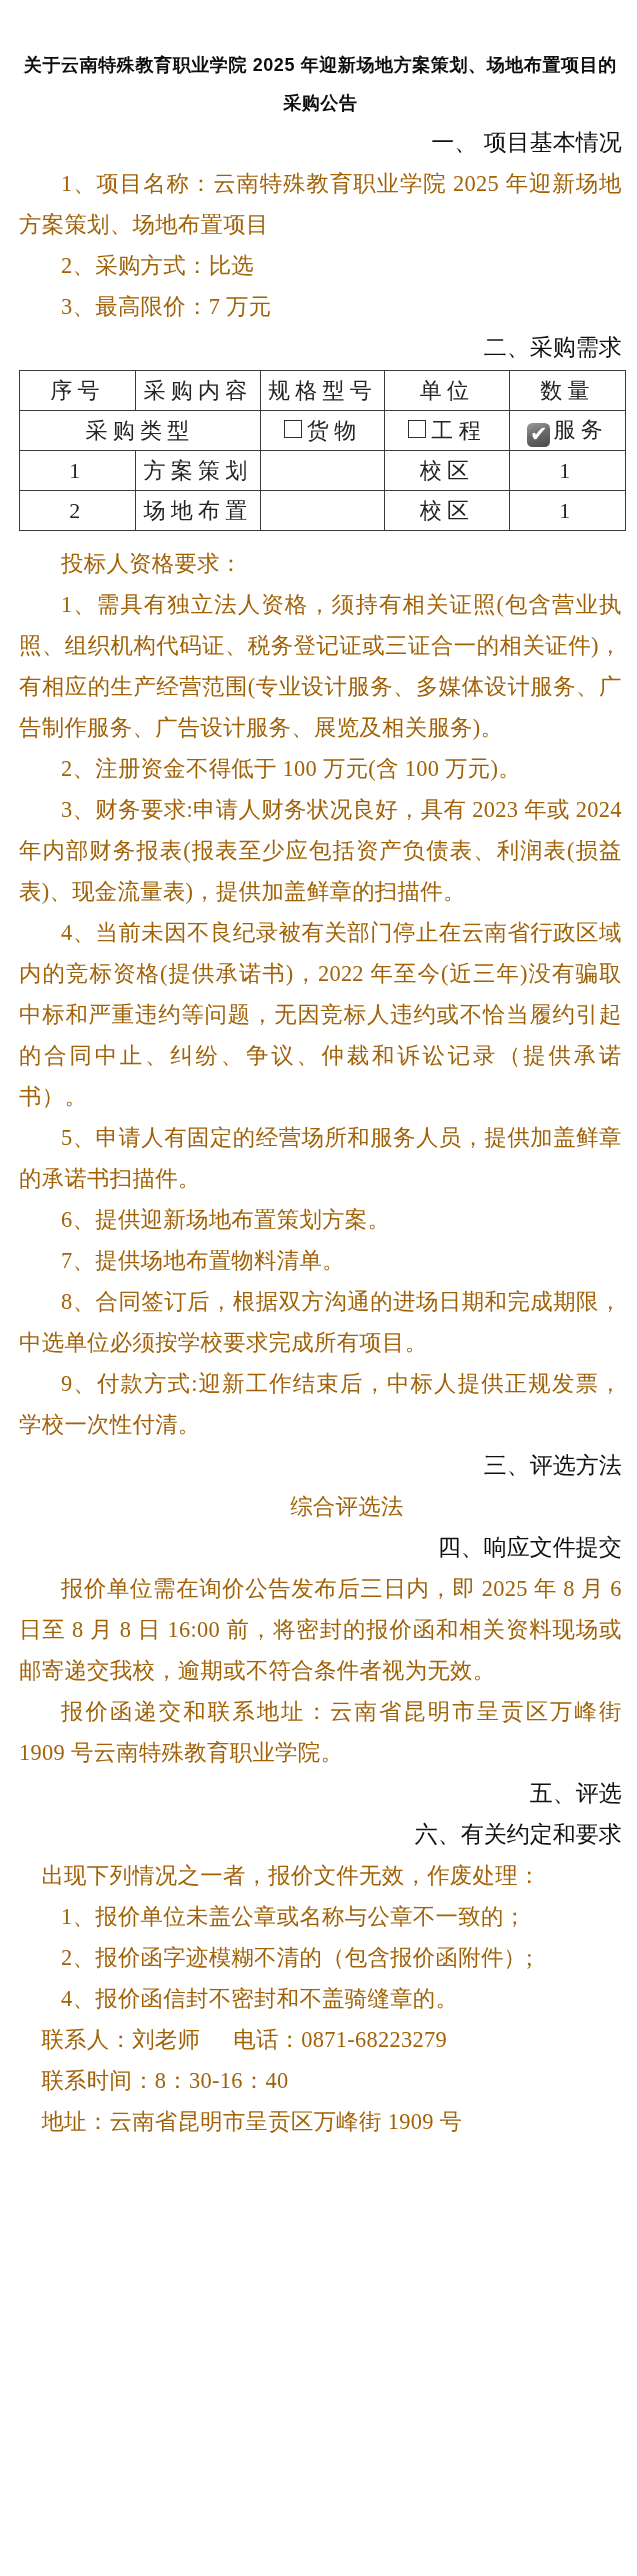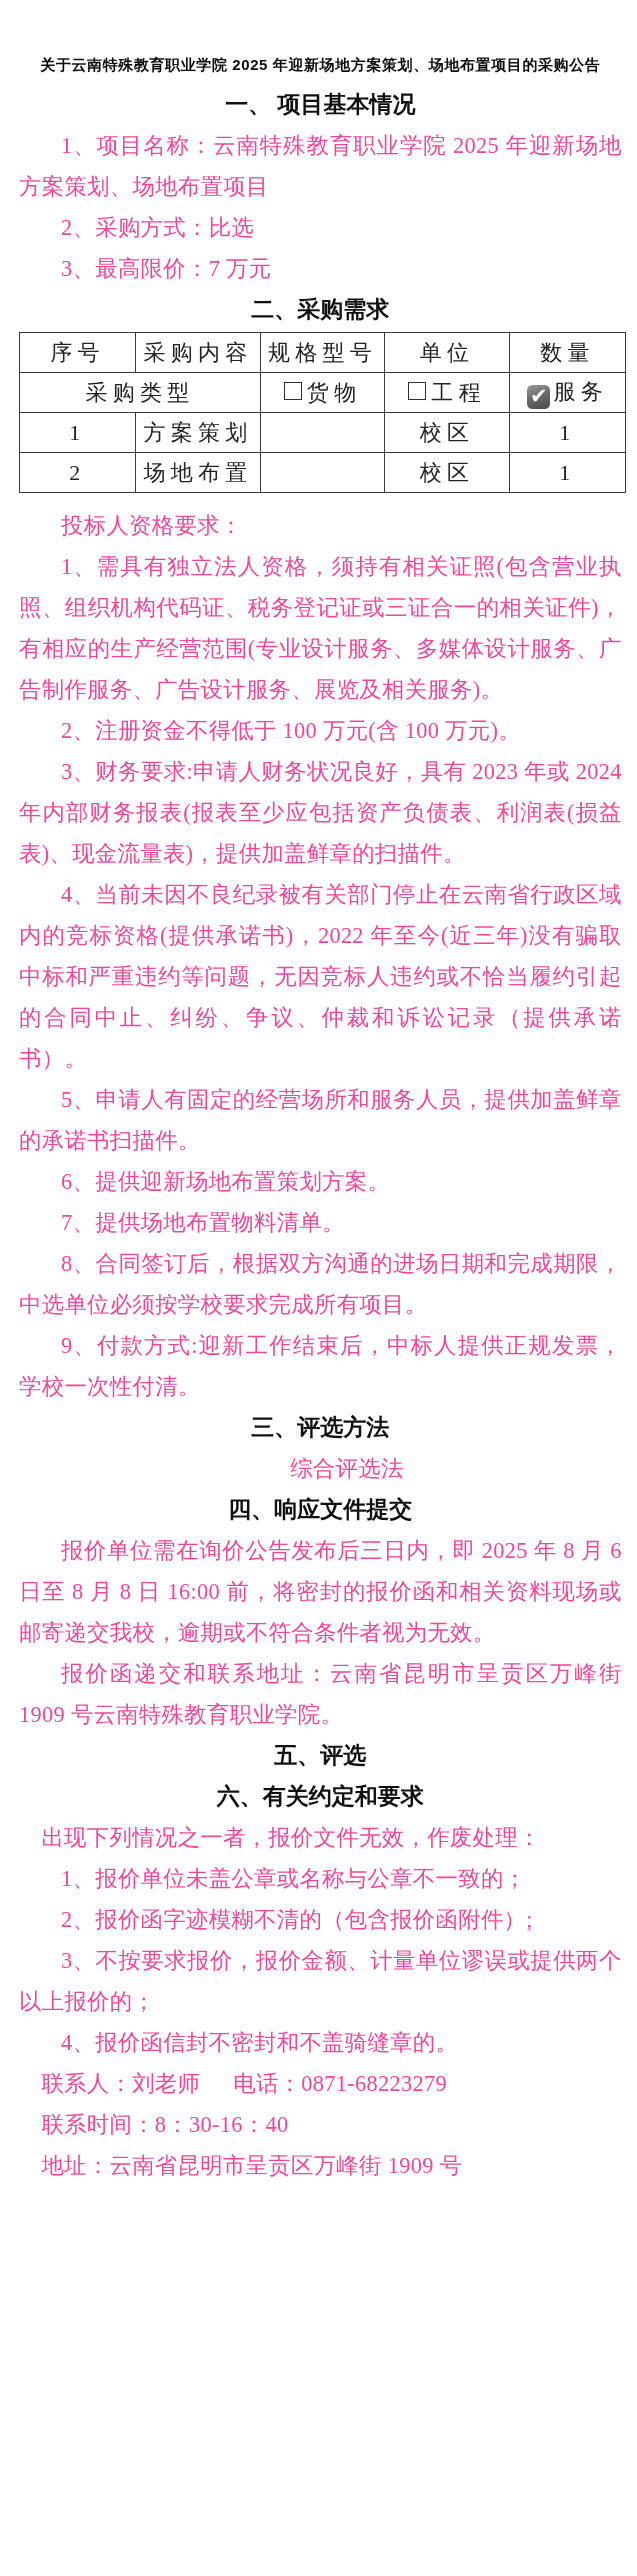--- a/index.html
+++ b/index.html
@@ -8,47 +8,47 @@
     background:#ffffff;
     font-family:"Liberation Serif","DejaVu Serif",serif;
     color:#262626;
     overflow:hidden;
   }
   .page { padding:0 15.3px 0 19px; }
 
   .doc-title {
     font-family:"Liberation Sans","DejaVu Sans",sans-serif;
     font-weight:bold;
-    font-size:15px;
+    font-size:18px;
     line-height:38px;
     letter-spacing:0.6px;
     color:#0d0d0d;
     text-align:center;
     margin:46px 0 0 0;
     padding:0 2.4px;
   }
 
   .h {
     font-family:"Liberation Sans","DejaVu Sans",sans-serif;
-    font-weight:bold;
+    font-weight:normal;
     font-size:23px;
     line-height:41px;
     color:#101010;
     margin:0;
-    text-align:center;
+    text-align:right;
   }
 
   p.b {
     margin:0;
     font-size:22.4px;
     line-height:41px;
     letter-spacing:0.3px;
     text-align:justify;
     text-indent:42px;
-    color:#ec4899;
+    color:#a16207;
   }
   p.b.ind1 { text-indent:22.4px; }
   p.b.ind-center { text-indent:53px; text-align:center; }
   p.b.contact { text-indent:22.4px; text-align:left; }
   .phone-gap { display:inline-block; width:33px; }
 
   table.req {
     border-collapse:collapse;
     width:605px;
     margin:2.4px 0 11.8px 0;
@@ -159,21 +159,20 @@
   <div class="h">四、响应文件提交</div>
   <p class="b">报价单位需在询价公告发布后三日内，即 2025 年 8 月 6 日至 8 月 8 日 16:00 前，将密封的报价函和相关资料现场或邮寄递交我校，逾期或不符合条件者视为无效。</p>
   <p class="b">报价函递交和联系地址：云南省昆明市呈贡区万峰街 1909 号云南特殊教育职业学院。</p>
 
   <div class="h">五、评选</div>
 
   <div class="h">六、有关约定和要求</div>
   <p class="b ind1">出现下列情况之一者，报价文件无效，作废处理：</p>
   <p class="b">1、报价单位未盖公章或名称与公章不一致的；</p>
   <p class="b">2、报价函字迹模糊不清的（包含报价函附件）;</p>
-  <p class="b">3、不按要求报价，报价金额、计量单位谬误或提供两个以上报价的；</p>
   <p class="b">4、报价函信封不密封和不盖骑缝章的。</p>
 
   <p class="b contact"><span>联系人：刘老师</span><span class="phone-gap"></span><span>电话：0871-68223279</span></p>
   <p class="b contact">联系时间：8：30-16：40</p>
   <p class="b contact">地址：云南省昆明市呈贡区万峰街 1909 号</p>
 
 </div>
 
 
 </body></html>

